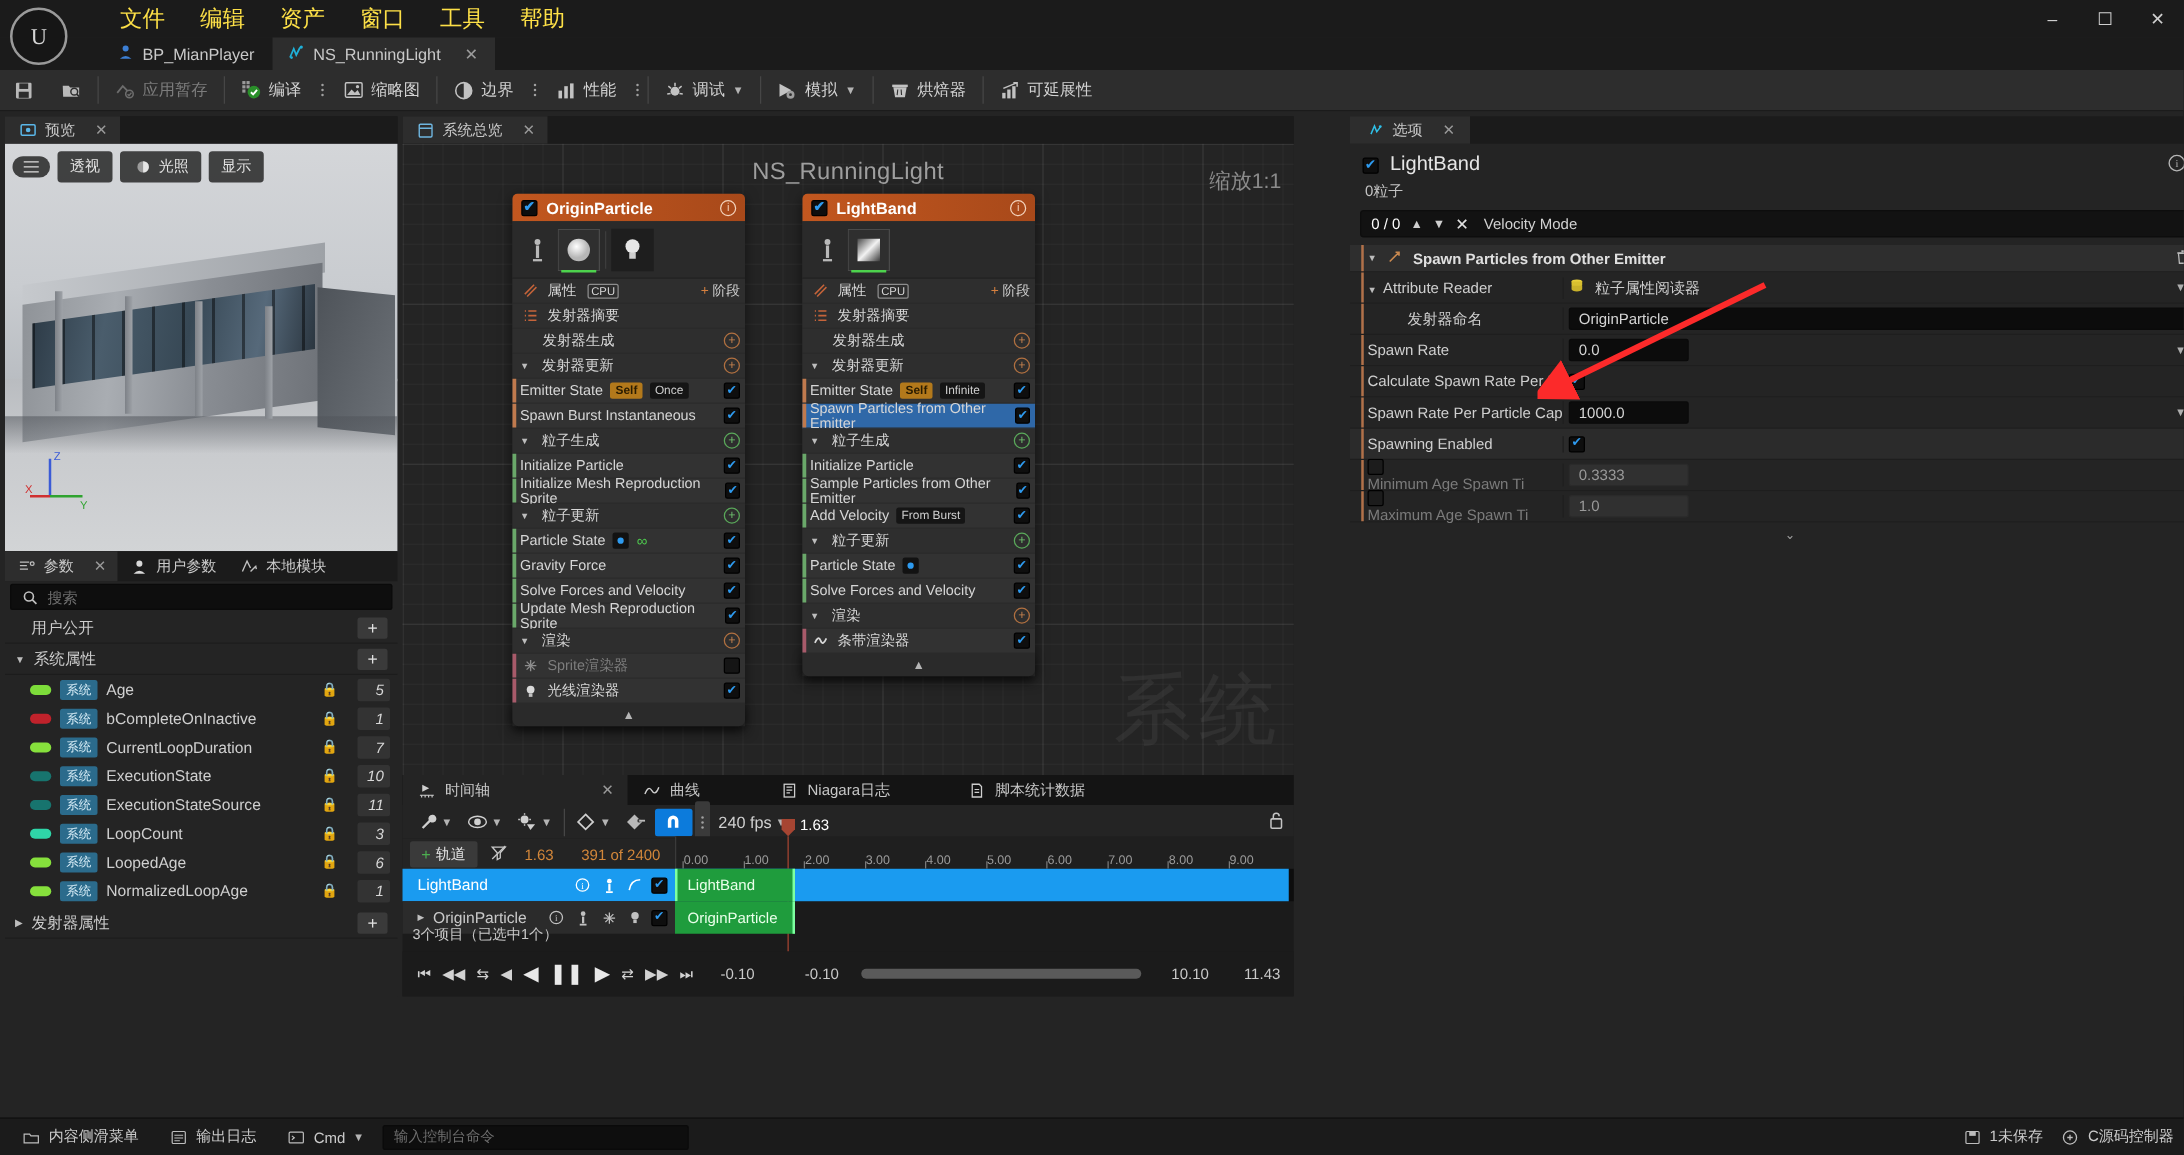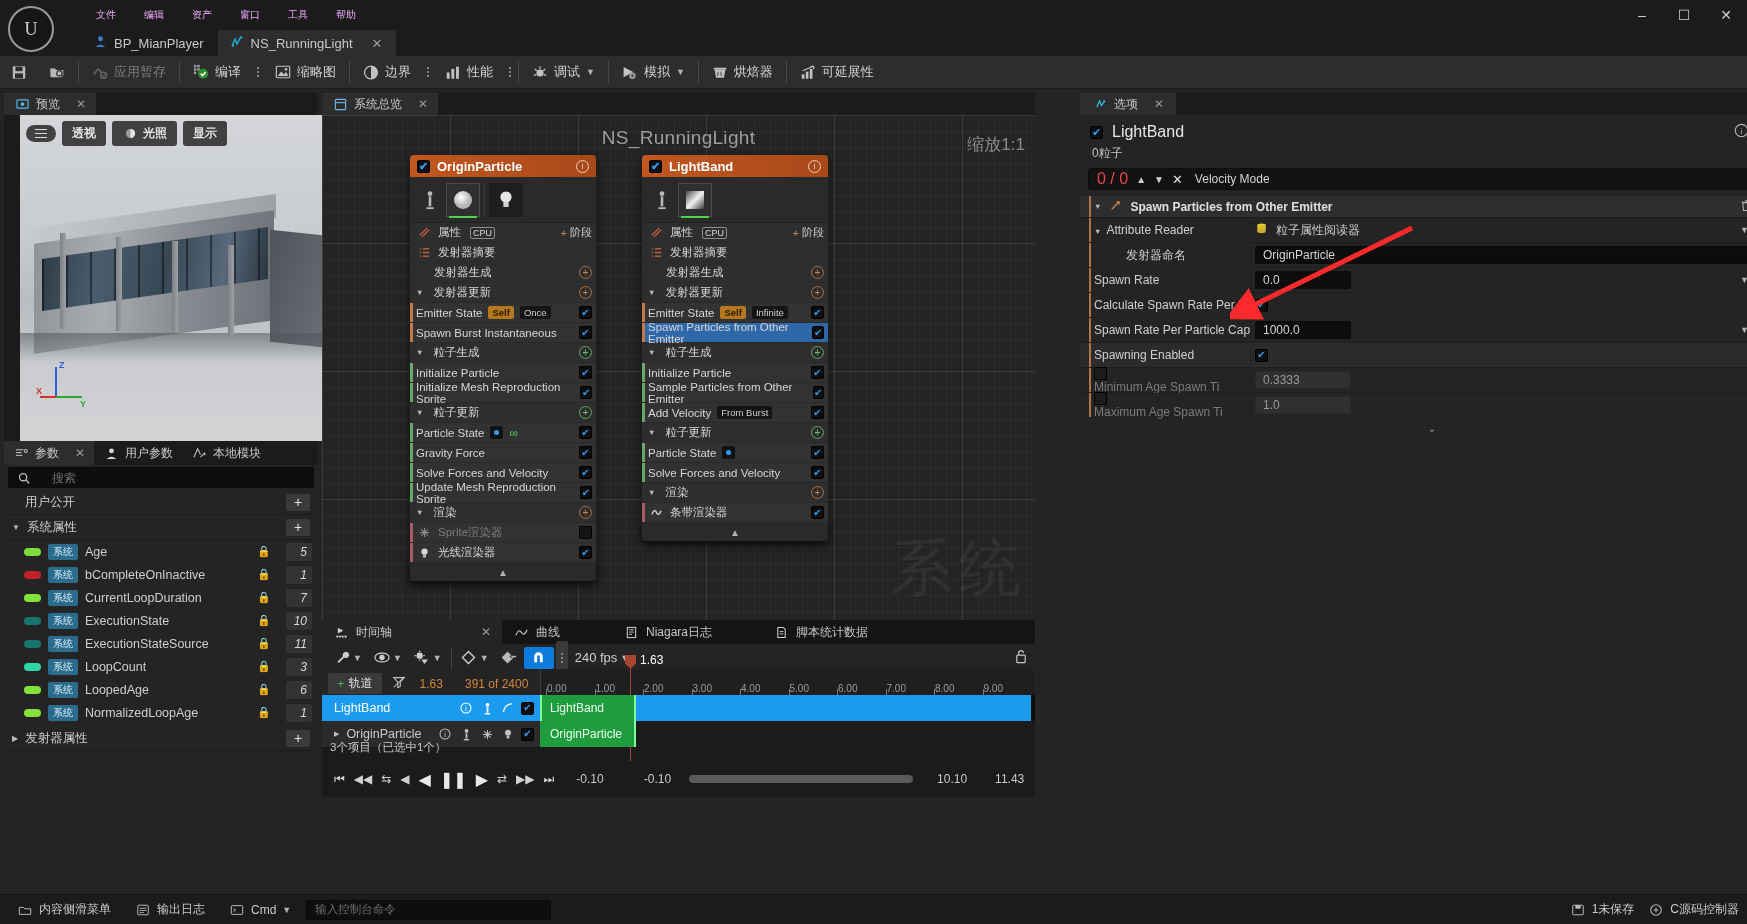--- a/index.html
+++ b/index.html
@@ -20,21 +20,21 @@
     background: #1b1b1b; display: flex; align-items: center;
   }
   .ue-logo {
     position: absolute; left: 8px; top: 6px; width: 46px; height: 46px;
     border-radius: 50%; border: 2px solid #9a9a9a; background: #161616;
     display: flex; align-items: center; justify-content: center;
     font-family: "Liberation Serif", serif; font-size: 26px; color: #d5d5d5;
     z-index: 40;
   }
   .menubar { position: absolute; left: 82px; top: 0; height: 30px; display: flex; align-items: center; }
-  .menubar .mi { padding: 3px 14px; font-size: 10px; color: #f0abfc; cursor: default; }
+  .menubar .mi { padding: 3px 14px; font-size: 18px; color: #fde047; cursor: default; }
   .winbtns { position: absolute; right: 0; top: 0; height: 30px; display: flex; }
   .winbtn { width: 42px; height: 30px; display: flex; align-items: center; justify-content: center; color: #cfcfcf; font-size: 14px;}
 
   
   .assettabs {
     position: absolute; top: 30px; left: 0; width: 1747px; height: 26px;
     background: #1b1b1b; display: flex; align-items: flex-end;
   }
   .atab {
     height: 26px; display: flex; align-items: center; gap: 7px;
@@ -62,21 +62,21 @@
   
   .panel-tabrow { height: 22px; background: #1b1b1b; display: flex; align-items: stretch; }
   .ptab {
     display: flex; align-items: center; gap: 6px; padding: 0 10px;
     font-size: 12px; color: #c8c8c8; background: #2d2d2d;
   }
   .ptab .x { margin-left: 10px; color: #9a9a9a; font-size: 12px; }
 
   
   .preview { position: absolute; left: 4px; top: 93px; width: 314px; height: 348px; background: #1b1b1b; }
-  .vp { position: absolute; left: 16px; top: 22px; width: 314px; height: 326px; overflow: hidden; background:#6f7176;font-weight:bold;}
+  .vp { position: absolute; left: 0; top: 22px; width: 314px; height: 326px; overflow: hidden; background:#6f7176;}
   .vp-sky { position:absolute; left:0; top:0; width:314px; height:190px;
     background: linear-gradient(180deg,#d4d6d9 0%, #c9ccd0 60%, #b9bdc2 100%); }
   .vp-ground { position:absolute; left:0; top:188px; width:314px; height:140px;
     background: linear-gradient(180deg,#b9bcc0 0%, #c9cbce 40%, #d2d4d6 100%); }
   .vp-bld {
     position:absolute; left:14px; top:112px; width:240px; height:110px;
     background: linear-gradient(95deg,#8f9398 0%, #a9adb2 30%, #8a8e94 60%, #6e7278 100%);
     transform: skewY(-8deg);
   }
   .vp-glass {
@@ -111,21 +111,21 @@
   .params { position: absolute; left: 4px; top: 441px; width: 314px; height: 356px; background: #242424; }
   .params-tabs { height: 24px; background: #1b1b1b; display:flex; align-items:stretch;}
   .ptab2 { display:flex;align-items:center;gap:6px;padding:0 9px;font-size:12px;color:#c9c9c9;}
   .ptab2.active{background:#2d2d2d;}
   .seg-row { height: 25px; display: flex; align-items: center; gap: 4px; padding: 3px 4px; background: #242424; }
   .seg { font-size: 12px; padding: 4px 13px; border-radius: 2px; color: #cfcfcf; }
   .seg.on { background: #0c7bdc; color: #fff; }
   .seg.off { background: #383838; color: #9c9c9c; }
   .searchbar {
     margin: 2px 4px; height: 21px; background: #0e0e0e; border: 1px solid #0a0a0a;
-    display: flex; align-items: center; gap: 20px; padding: 0 7px; border-radius: 2px;
+    display: flex; align-items: center; gap: 6px; padding: 0 7px; border-radius: 2px;
   }
   .searchbar input {
     flex: 1; background: transparent; border: 0; outline: 0; color: #c9c9c9; font-size: 12px;
     font-family: "Liberation Sans", sans-serif;
   }
   .searchbar input::placeholder { color: #6e6e6e; }
   .sec-hdr {
     height: 25px; display: flex; align-items: center; padding: 0 8px; font-size: 12.5px;
     color: #cdcdcd; border-bottom: 1px solid #1c1c1c;
   }
@@ -226,21 +226,21 @@
   .details { position: absolute; left: 1080px; top: 93px; width: 704px; height: 704px; background: #242424; }
   .det-hdr-tab { height: 22px; background: #1b1b1b; display: flex; align-items: stretch; }
   .det-title-row { height: 30px; display: flex; align-items: center; gap: 9px; padding: 4px 10px 0 10px; }
   .det-title { font-size: 16px; color: #e6e6e6; }
   .det-icons { margin-left: auto; display: flex; gap: 10px; align-items: center; color: #b5b5b5; }
   .det-sub { padding: 0 12px 4px 12px; font-size: 12px; color: #c4c4c4; }
   .det-search {
     margin: 2px 8px 6px 8px; height: 22px; background: #121212; border: 1px solid #0d0d0d;
     display: flex; align-items: center; gap: 8px; padding: 0 8px; border-radius: 3px;
   }
-  .nav-count { font-size: 16px; color: #ef4444; }
+  .nav-count { font-size: 12px; color: #ffffff; }
   .det-group {
     height: 22px; background: #2e2e2e; display: flex; align-items: center; gap: 8px; padding: 0 8px 0 14px;
     font-size: 12px; color: #e0e0e0; font-weight: bold; border-bottom: 1px solid #1e1e1e; position: relative;
   }
   .det-group .lstripe { position:absolute; left:9px; top:0;bottom:0;width:2px;background:#b1714a;}
   .det-group .right { margin-left: auto; display: flex; gap: 10px; align-items: center; }
   .det-row {
     height: 25px; display: flex; align-items: center; font-size: 12px; color: #cfcfcf;
     border-bottom: 1px solid #1e1e1e; position: relative; background: #242424;
   }

